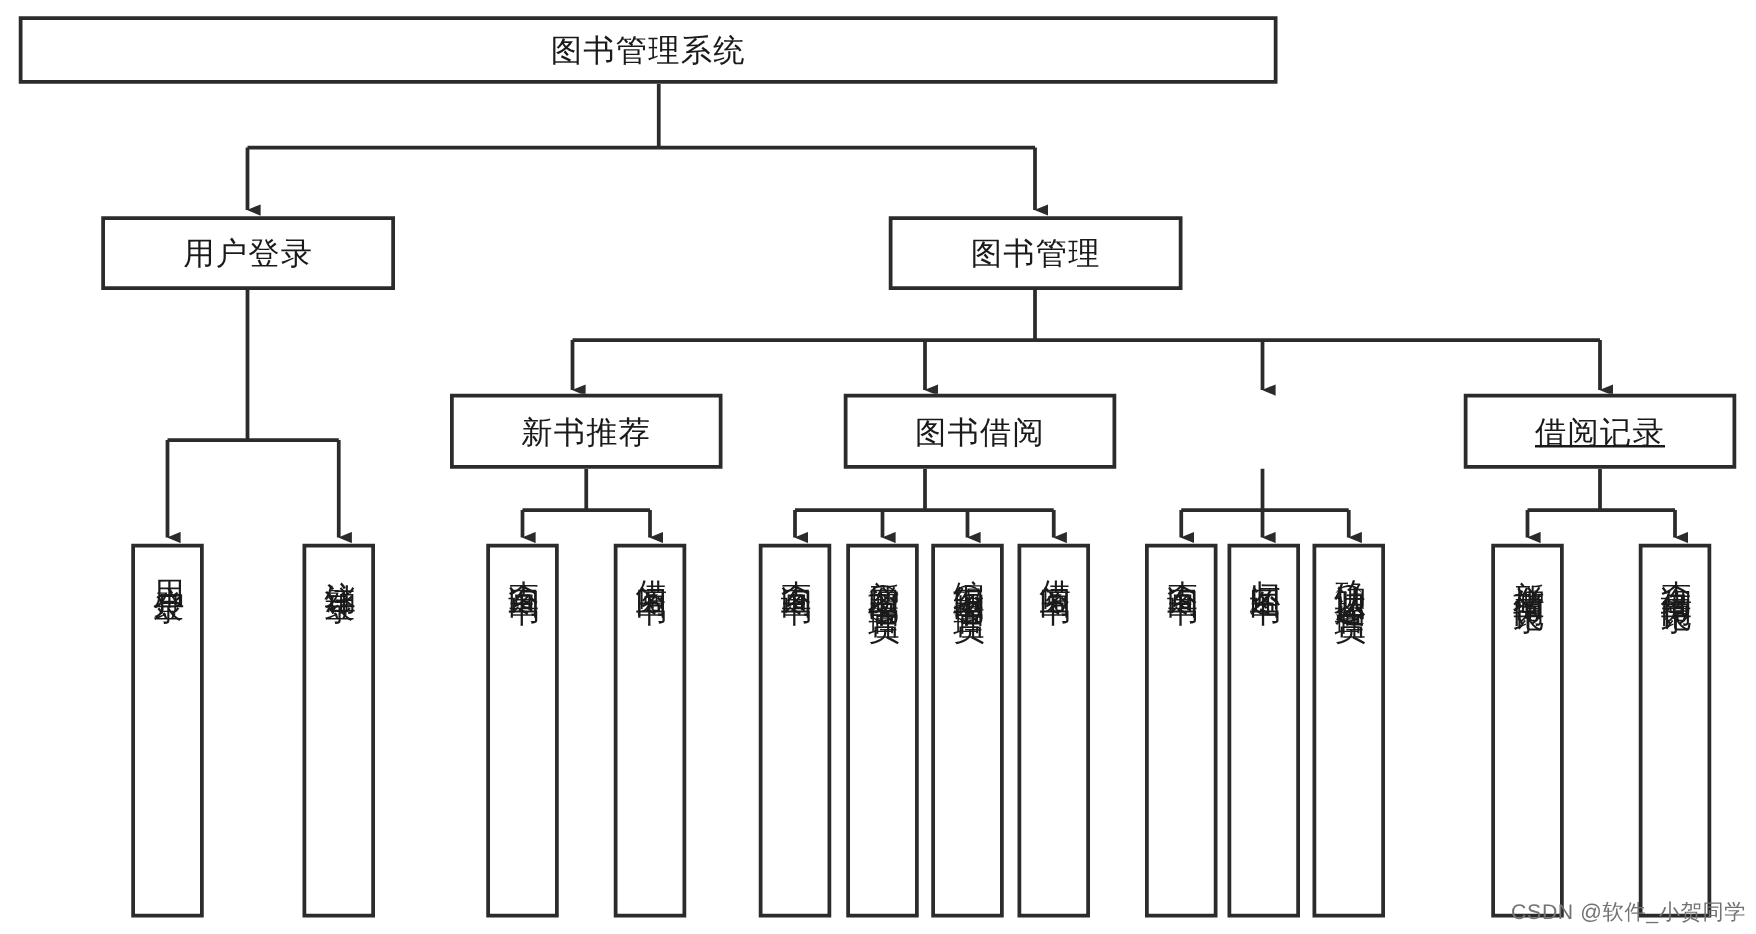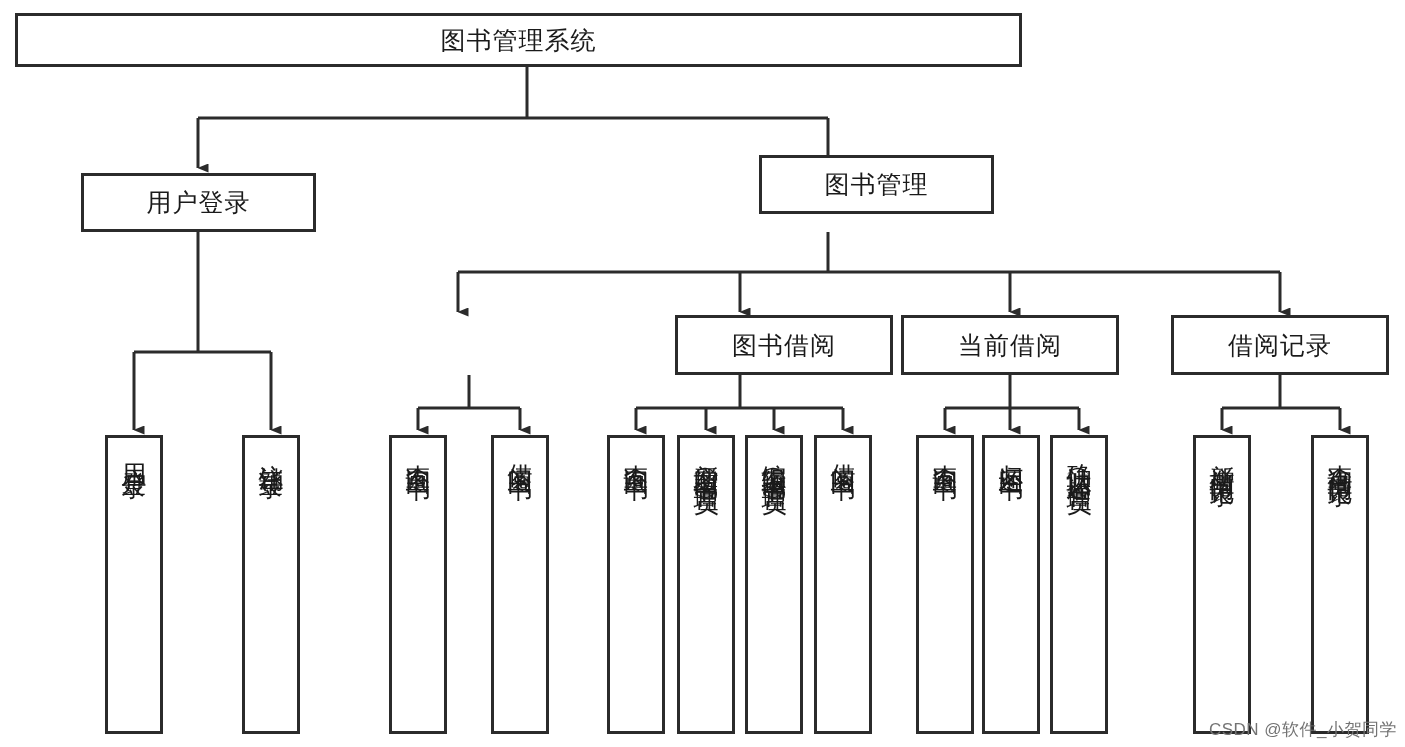--- a/index.html
+++ b/index.html
@@ -120,34 +120,34 @@
   </svg>
 
   <div class="node node-h node-root" style="left:15px; top:13px; width:1007px; height:54px;">
     <span class="label">图书管理系统</span>
   </div>
 
   <div class="node node-h" style="left:81px; top:173px; width:235px; height:59px;">
     <span class="label">用户登录</span>
   </div>
 
-  <div class="node node-h" style="left:711px; top:155px; width:235px; height:59px;margin-left:48px;">
+  <div class="node node-h" style="left:711px; top:173px; width:235px; height:59px;">
     <span class="label">图书管理</span>
   </div>
 
+  <div class="node node-h" style="left:360px; top:315px; width:218px; height:60px;">
+    <span class="label">新书推荐</span>
+  </div>
 
   <div class="node node-h" style="left:632px; top:315px; width:218px; height:60px;margin-left:43px;">
     <span class="label">图书借阅</span>
   </div>
 
-  <div class="node node-h" style="left:901px; top:315px; width:218px; height:60px;">
-    <span class="label">当前借阅</span>
-  </div>
-
-  <div class="node node-h" style="left:1171px; top:315px; width:218px; height:60px;">
+
+  <div class="node node-h" style="left:1171px; top:315px; width:218px; height:60px;text-decoration:underline;">
     <span class="label">借阅记录</span>
   </div>
 
   <div class="node node-v" style="left:105px; top:435px; width:58px; height:299px;">
     <span class="vlabel">用户登录</span>
   </div>
 
   <div class="node node-v" style="left:242px; top:435px; width:58px; height:299px;">
     <span class="vlabel">注销登录</span>
   </div>

